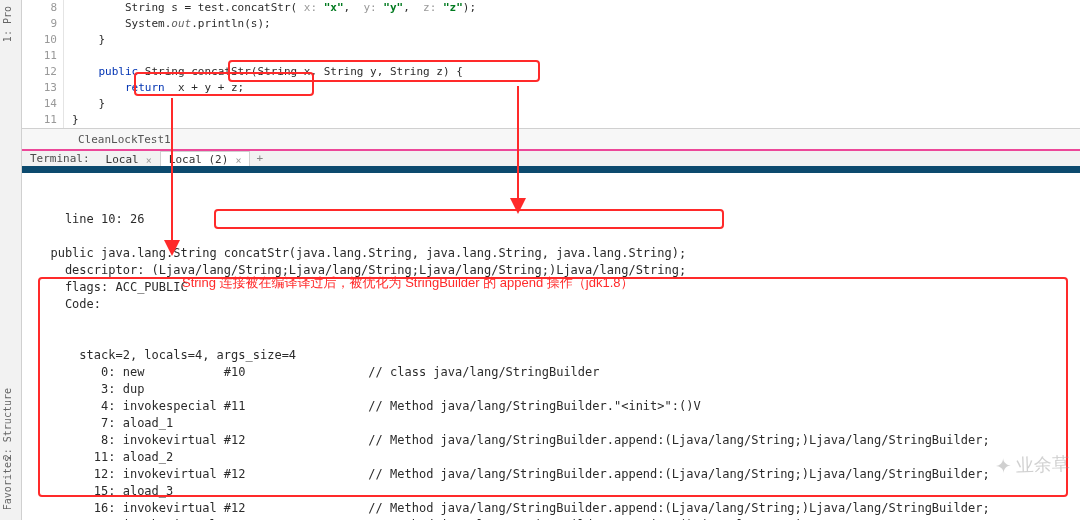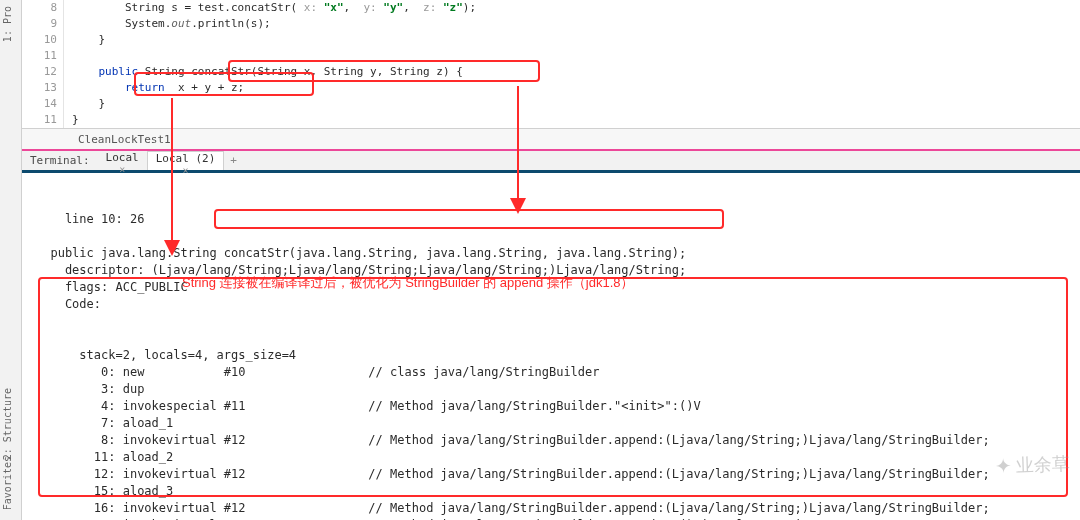--- a/index.html
+++ b/index.html
@@ -16,23 +16,23 @@
   .editor { flex: 0 0 auto; display: flex; border-bottom: 1px solid #d0d0d0; background: #fff; position: relative; }
   .gutter { width: 42px; text-align: right; color: #999; padding: 0 6px 0 0; font-size: 11px; line-height: 16px; user-select: none; background: #fff; border-right: 1px solid #e4e4e4; }
   .code { flex: 1; padding: 0 8px; line-height: 16px; white-space: pre; font-size: 11px; position: relative; }
   .kw { color: #0033b3; font-weight: normal; }
   .str { color: #007a1f; font-weight: bold; }
   .ital { font-style: italic; color: #666; }
   .hint { color: #999; }
   .editor-tab { height: 22px; line-height: 22px; font-size: 11px; color: #555; padding-left: 56px; border-bottom: 2px solid #ec4899; background: #f7f7f7; }
 
   
-  .term-tabs { height: 22px; display: flex; align-items: center; border-bottom: 3px solid #0c4a6e; background: #f2f2f2; font-size: 11px; }
+  .term-tabs { height: 22px; display: flex; align-items: center; border-bottom: 7px solid #0c4a6e; background: #f2f2f2; font-size: 11px; }
   .term-tabs .lbl { color: #4b4b4b; padding: 0 8px; }
-  .term-tabs .ttab { padding: 0 8px; height: 100%; display: flex; align-items: center; gap: 0; color: #333; flex-direction: column; }
+  .term-tabs .ttab { padding: 0 8px; height: 100%; display: flex; align-items: flex-end; gap: 7px; color: #333; }
   .term-tabs .ttab.sel { background: #fff; border: 1px solid #d0d0d0; border-bottom: none; }
   .term-tabs .x { color: #999; font-size: 10px; }
   .term-tabs .plus { color: #888; padding: 0 6px; }
 
   
   .term { flex: 1; overflow: hidden; padding: 4px 10px 4px 14px; font-size: 12px; line-height: 17px; white-space: pre; position: relative; font-family: Menlo, Consolas, monospace; }
   .annot { color: #ff2a2a; font-family: "PingFang SC","Microsoft YaHei",sans-serif; position: absolute; font-size: 13px; margin-top: 29px; }
 
   
   .box { position: absolute; border: 2px solid #ff2a2a; border-radius: 4px; pointer-events: none; }

